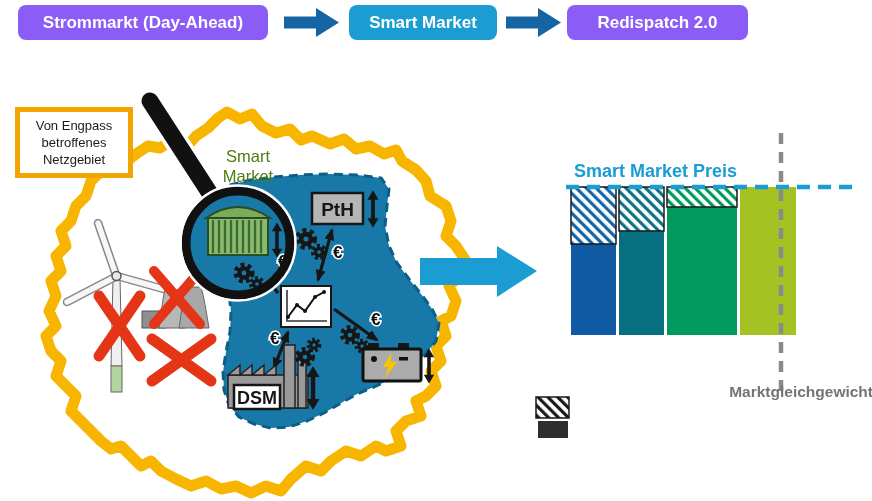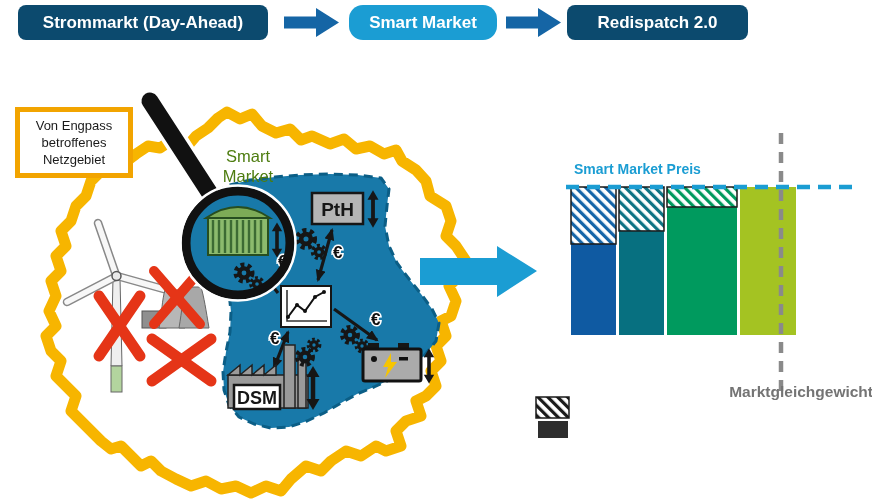--- a/index.html
+++ b/index.html
@@ -1,42 +1,42 @@
 <!DOCTYPE html>
 <html><head>
 <meta charset="utf-8">
 <style>
   html,body{margin:0;padding:0;background:#fff;}
   #canvas{position:relative;width:872px;height:501px;background:#fff;overflow:hidden;
           font-family:"Liberation Sans",sans-serif;}
   svg{position:absolute;left:0;top:0;}
   .step{position:absolute;top:5px;height:35px;border-radius:8px;color:#fff;
         font-weight:bold;font-size:17px;display:flex;align-items:center;justify-content:center;}
-  .step.inactive{background:#0c4a6e;}
+  .step.inactive{background:#8b5cf6;}
   .step.active{background:#1B9DD3;}
   .region-box{position:absolute;left:15px;top:107px;width:104px;background:#fff;
         border:5px solid #F2A400;padding:5px 2px;text-align:center;font-size:13px;
         line-height:1.32;color:#1a1a1a;}
   .zone-label{position:absolute;left:208px;top:146px;width:80px;text-align:center;
         color:#4d7c0f;font-weight:normal;font-size:16.5px;line-height:20px;}
   .chart-title{position:absolute;left:574px;top:161px;width:220px;color:#1B9DD3;
-        font-weight:bold;font-size:14px;}
+        font-weight:bold;font-size:18px;}
   .equilibrium-label{position:absolute;left:688px;top:383px;width:185px;text-align:right;
         color:#747474;font-weight:bold;font-size:15.5px;}
   .euro{font:700 17px "Liberation Sans",sans-serif;fill:#111;paint-order:stroke;stroke:#fff;stroke-width:3px;}
   .svgbox-label{font:600 19px "Liberation Sans",sans-serif;fill:#161616;}
   .dsm-label{font:700 18px "Liberation Sans",sans-serif;fill:#161616;}
 </style>
 </head>
 <body>
 
 <div id="canvas">
 
   <div class="step inactive" style="left:18px;width:250px;">Strommarkt (Day-Ahead)</div>
-  <div class="step active" style="left:349px;width:148px;border-radius:14px;">Smart Market</div>
+  <div class="step active" style="left:349px;width:148px;">Smart Market</div>
   <div class="step inactive" style="left:567px;width:181px;">Redispatch 2.0</div>
 
   <svg width="872" height="501" viewBox="0 0 872 501">
     <defs>
       <pattern id="hatch-blue" patternUnits="userSpaceOnUse" width="7" height="7" patternTransform="rotate(-45)">
         <rect width="7" height="7" fill="#fff"></rect>
           <rect width="3.2" height="7" fill="#1565A8"></rect>
       </pattern>
       <pattern id="hatch-teal" patternUnits="userSpaceOnUse" width="7" height="7" patternTransform="rotate(-45)">
         <rect width="7" height="7" fill="#fff"></rect>

